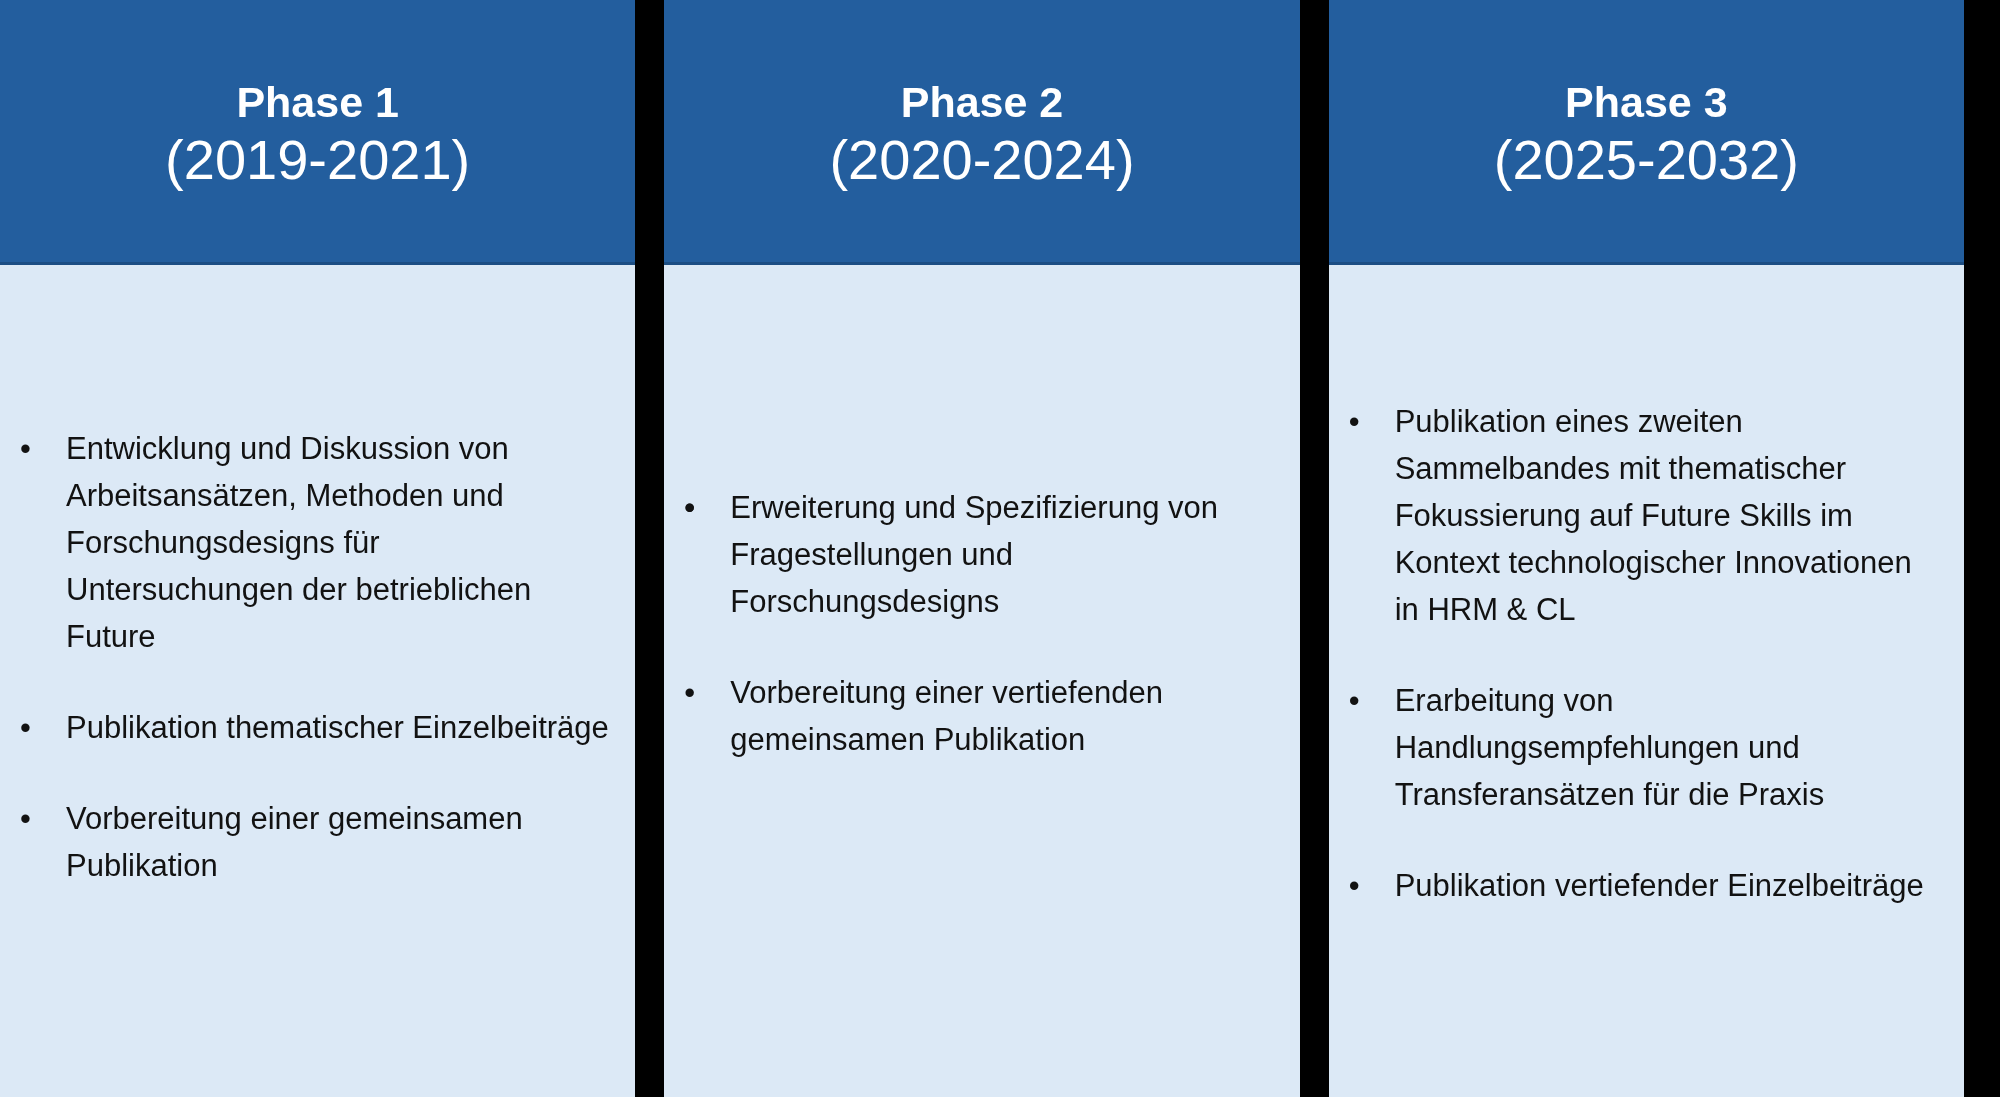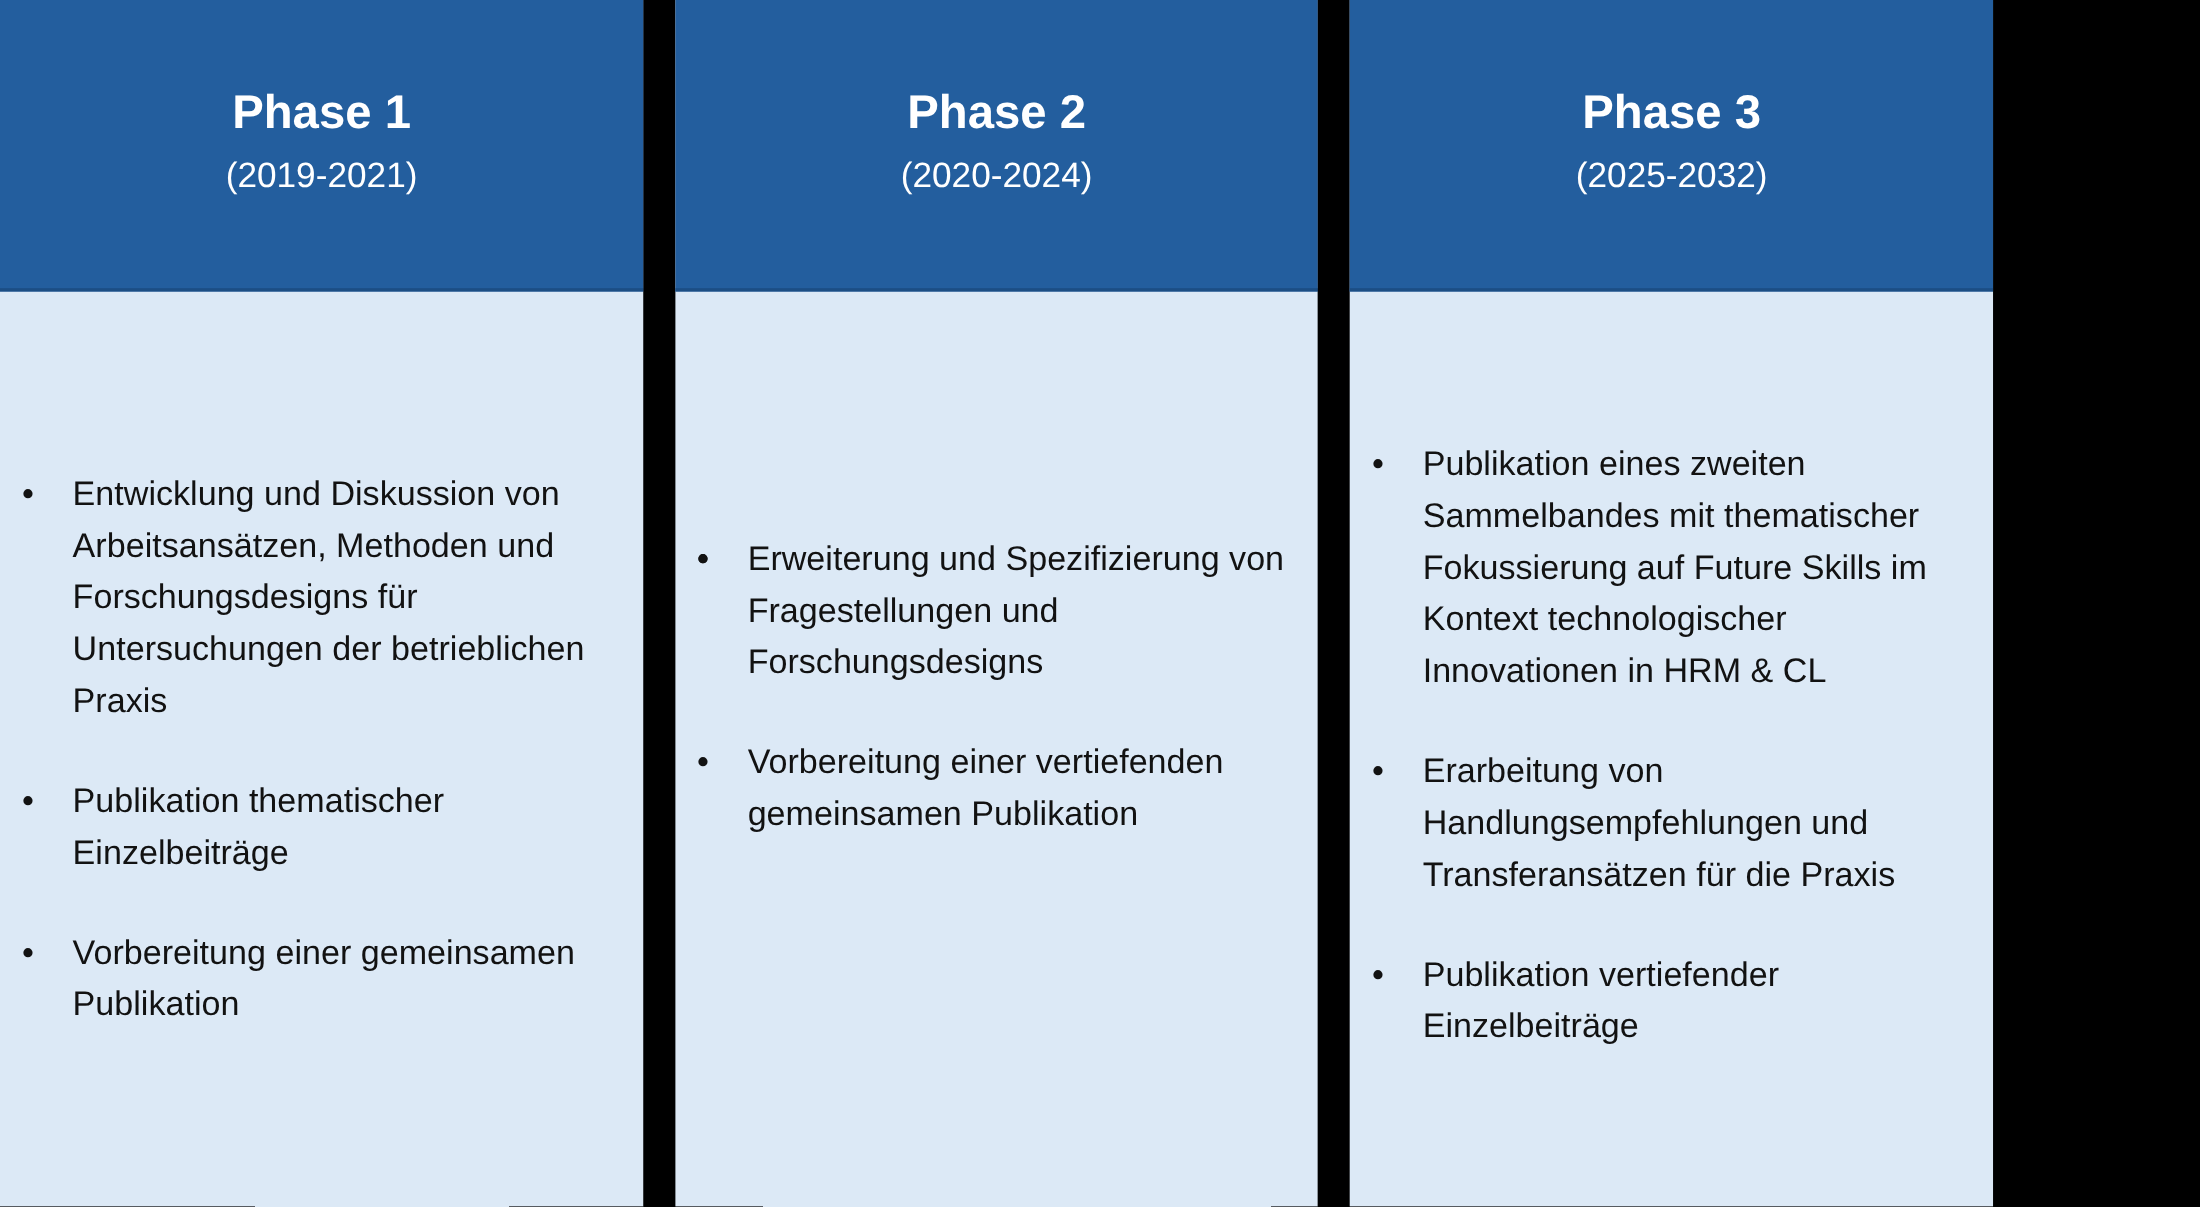--- a/index.html
+++ b/index.html
@@ -2,21 +2,21 @@
 <html><head>
 <meta charset="utf-8">
 <style>
   html, body {
     margin: 0;
     padding: 0;
     background: #000;
   }
   .canvas {
     position: relative;
-    width: 1812px;
+    width: 1964px;
     height: 1097px;
     background: #000000;
     display: flex;
     flex-direction: row;
     font-family: "Liberation Sans", sans-serif;
     overflow: hidden;
   }
   .phase-col {
     flex: 1 1 0;
     display: flex;
@@ -41,21 +41,21 @@
     justify-content: center;
     text-align: center;
     box-sizing: border-box;
   }
   .phase-title {
     font-size: 43px;
     font-weight: 700;
     line-height: 57px;
   }
   .phase-years {
-    font-size: 32px;
+    font-size: 56px;
     font-weight: 400;
     line-height: 57px;
   }
   .phase-body {
     flex: 1 1 auto;
     box-sizing: border-box;
     color: #121212;
   }
   .pad-1 { padding: 160px 24px 0 0; }
   .pad-2 { padding: 175px 24px 0 0; }
@@ -87,21 +87,21 @@
 
   <div class="phase-col">
     <div class="phase-header">
       <div class="phase-title">Phase 1</div>
       <div class="phase-years">(2019-2021)</div>
     </div>
     <div class="phase-body pad-1">
       <ul class="bullet-list">
         <li>
           <span class="bullet-dot">•</span>
-          <span>Entwicklung und Diskussion von Arbeitsansätzen, Methoden und Forschungsdesigns für Untersuchungen der betrieblichen Praxis</span>
+          <span>Entwicklung und Diskussion von Arbeitsansätzen, Methoden und Forschungsdesigns für Untersuchungen der betrieblichen Future</span>
         </li>
         <li>
           <span class="bullet-dot">•</span>
           <span>Publikation thematischer Einzelbeiträge</span>
         </li>
         <li>
           <span class="bullet-dot">•</span>
           <span>Vorbereitung einer gemeinsamen Publikation</span>
         </li>
       </ul>

